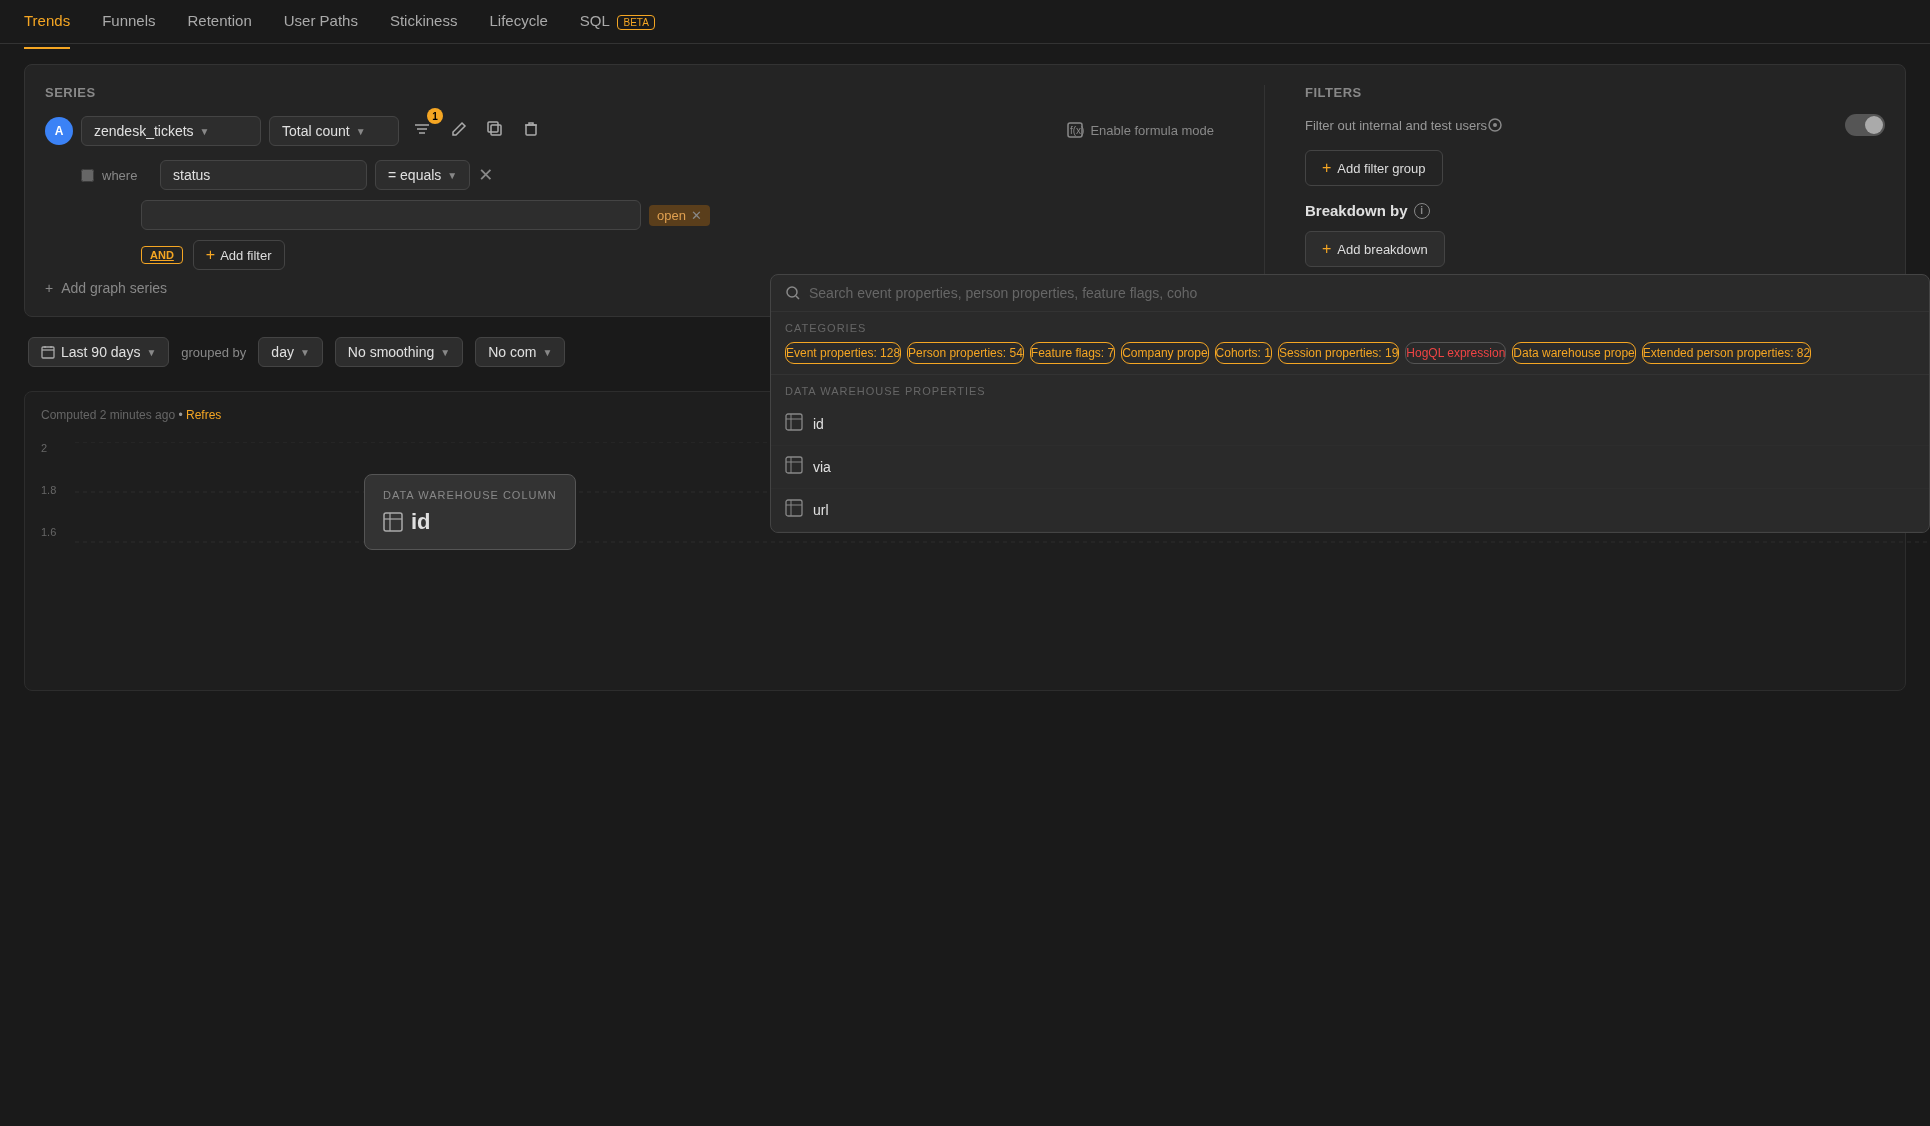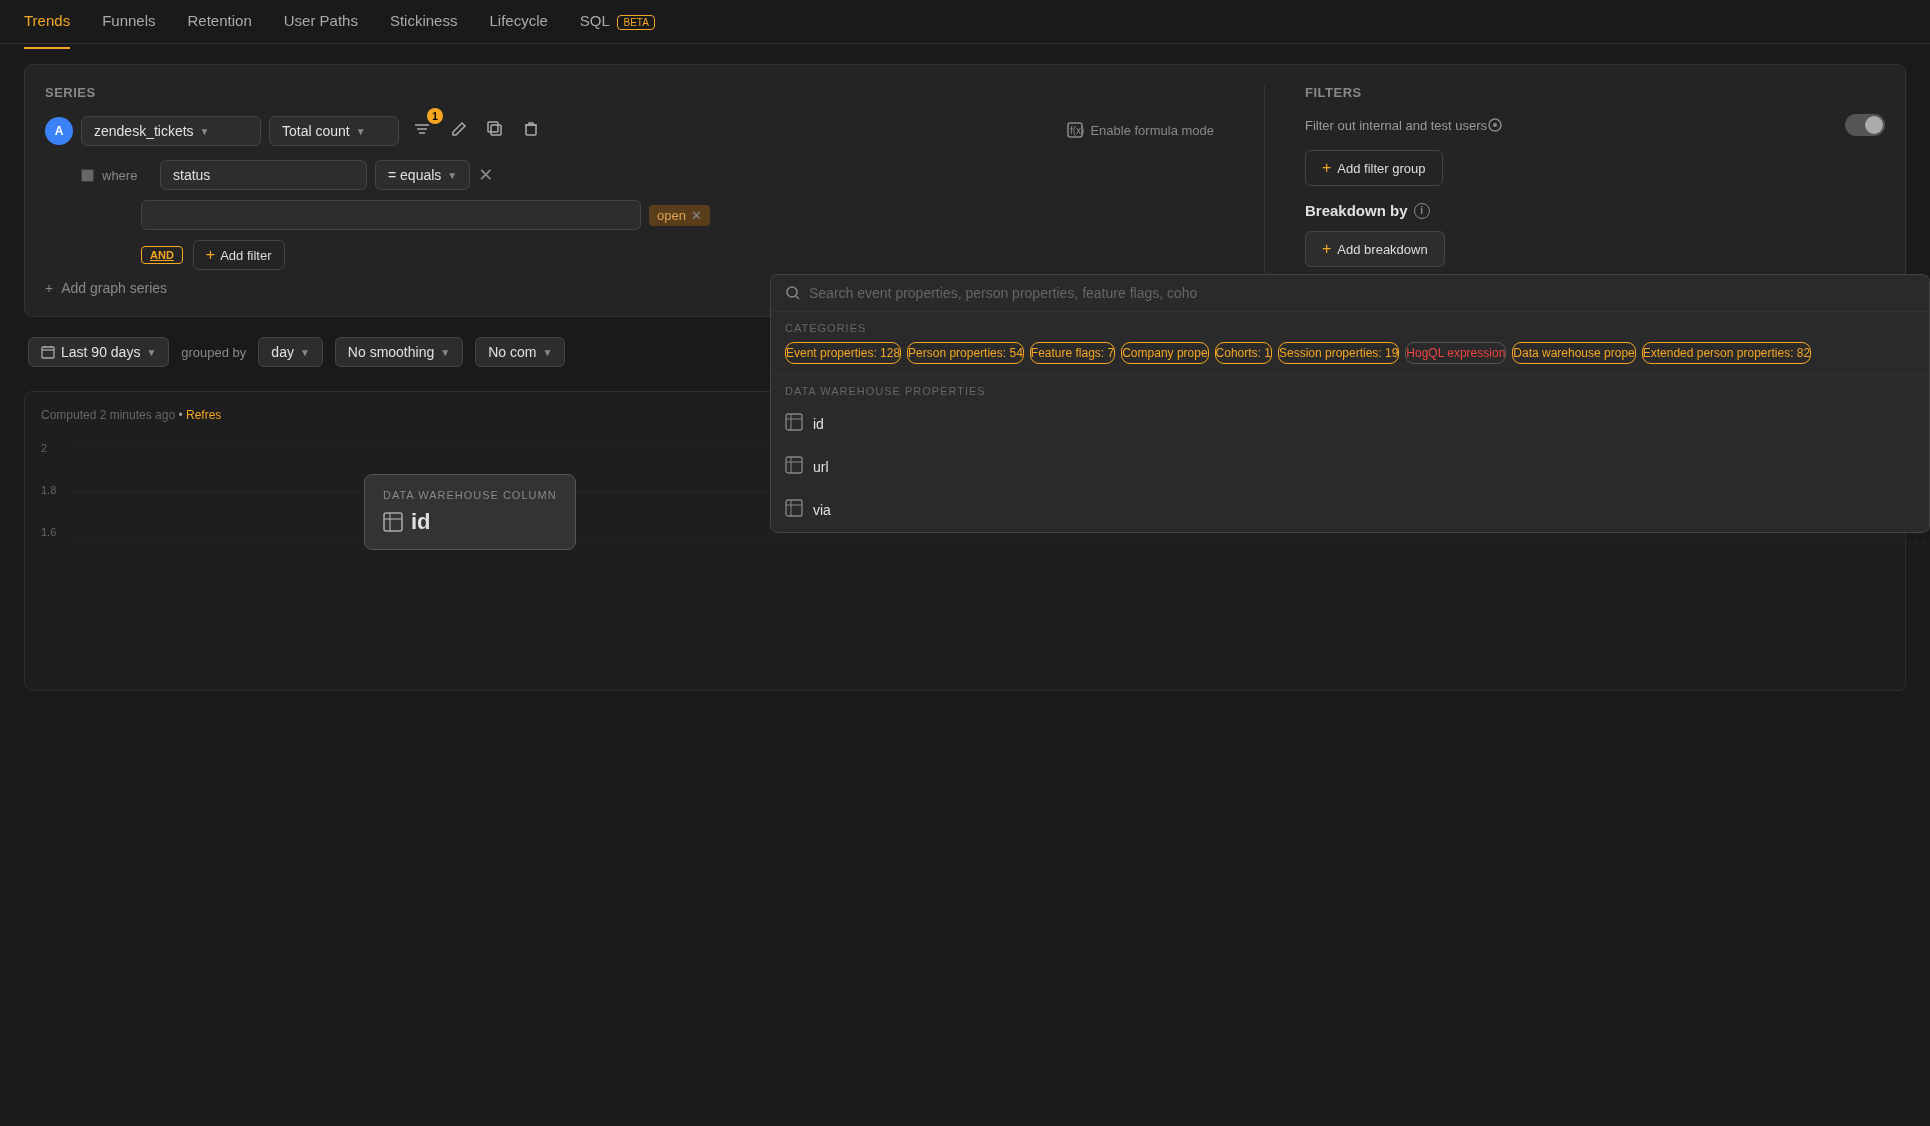--- a/index.html
+++ b/index.html
@@ -749,31 +749,31 @@
       <span>id</span>
     </div>
     <div class="dw-item">
       <span class="dw-icon">
         <svg width="18" height="18" viewBox="0 0 18 18" fill="none">
           <rect x="1" y="1" width="16" height="16" rx="2" stroke="#888" stroke-width="1.3" fill="none"></rect>
           <line x1="1" y1="6" x2="17" y2="6" stroke="#888" stroke-width="1"></line>
           <line x1="6" y1="1" x2="6" y2="17" stroke="#888" stroke-width="1"></line>
         </svg>
       </span>
-      <span>url</span>
+      <span>via</span>
     </div>
     <div class="dw-item">
       <span class="dw-icon">
         <svg width="18" height="18" viewBox="0 0 18 18" fill="none">
           <rect x="1" y="1" width="16" height="16" rx="2" stroke="#888" stroke-width="1.3" fill="none"></rect>
           <line x1="1" y1="6" x2="17" y2="6" stroke="#888" stroke-width="1"></line>
           <line x1="6" y1="1" x2="6" y2="17" stroke="#888" stroke-width="1"></line>
         </svg>
       </span>
-      <span>via</span>
+      <span>url</span>
     </div>
   </div>
 
   <div class="dw-tooltip">
     <div class="dw-tooltip-label">DATA WAREHOUSE COLUMN</div>
     <div class="dw-tooltip-value">
       <svg width="20" height="20" viewBox="0 0 20 20" fill="none">
         <rect x="1" y="1" width="18" height="18" rx="2" stroke="#aaa" stroke-width="1.5" fill="none"></rect>
         <line x1="1" y1="7" x2="19" y2="7" stroke="#aaa" stroke-width="1.2"></line>
         <line x1="7" y1="1" x2="7" y2="19" stroke="#aaa" stroke-width="1.2"></line>

